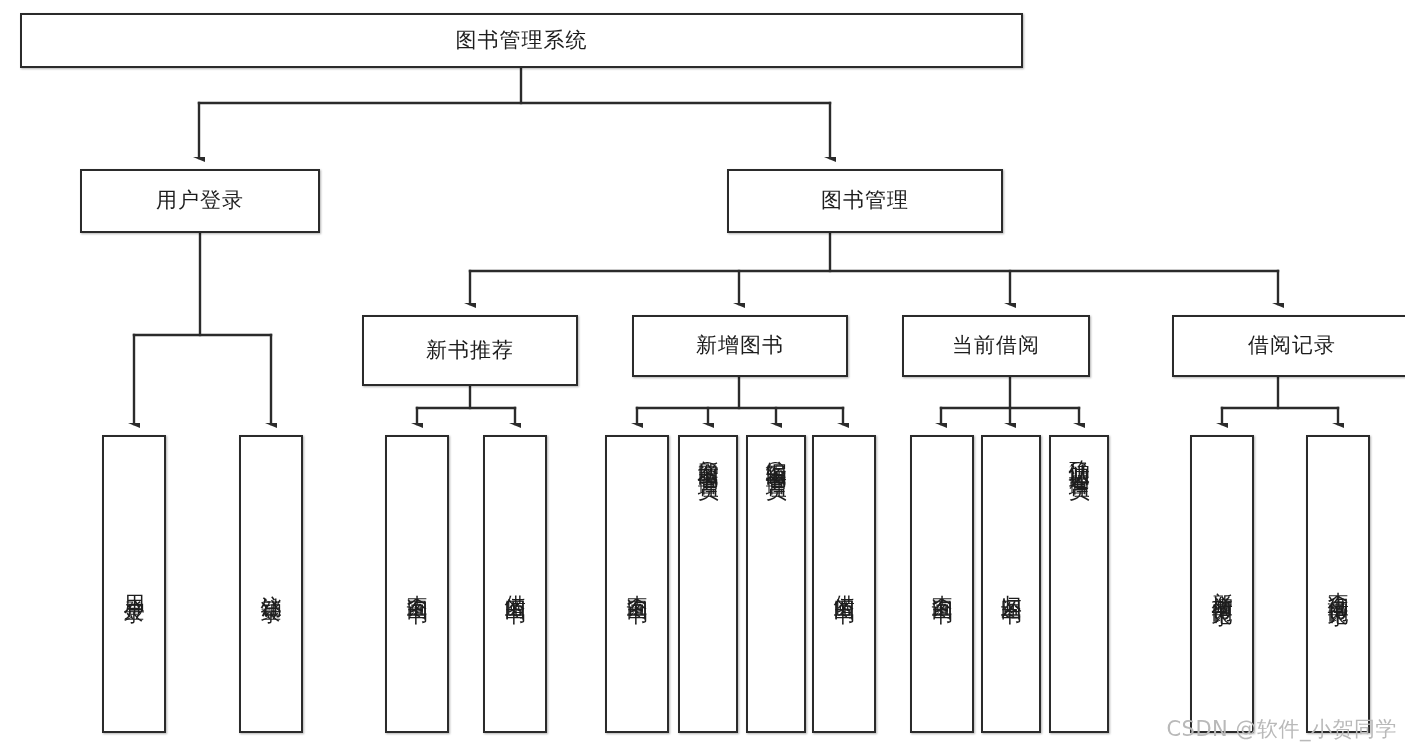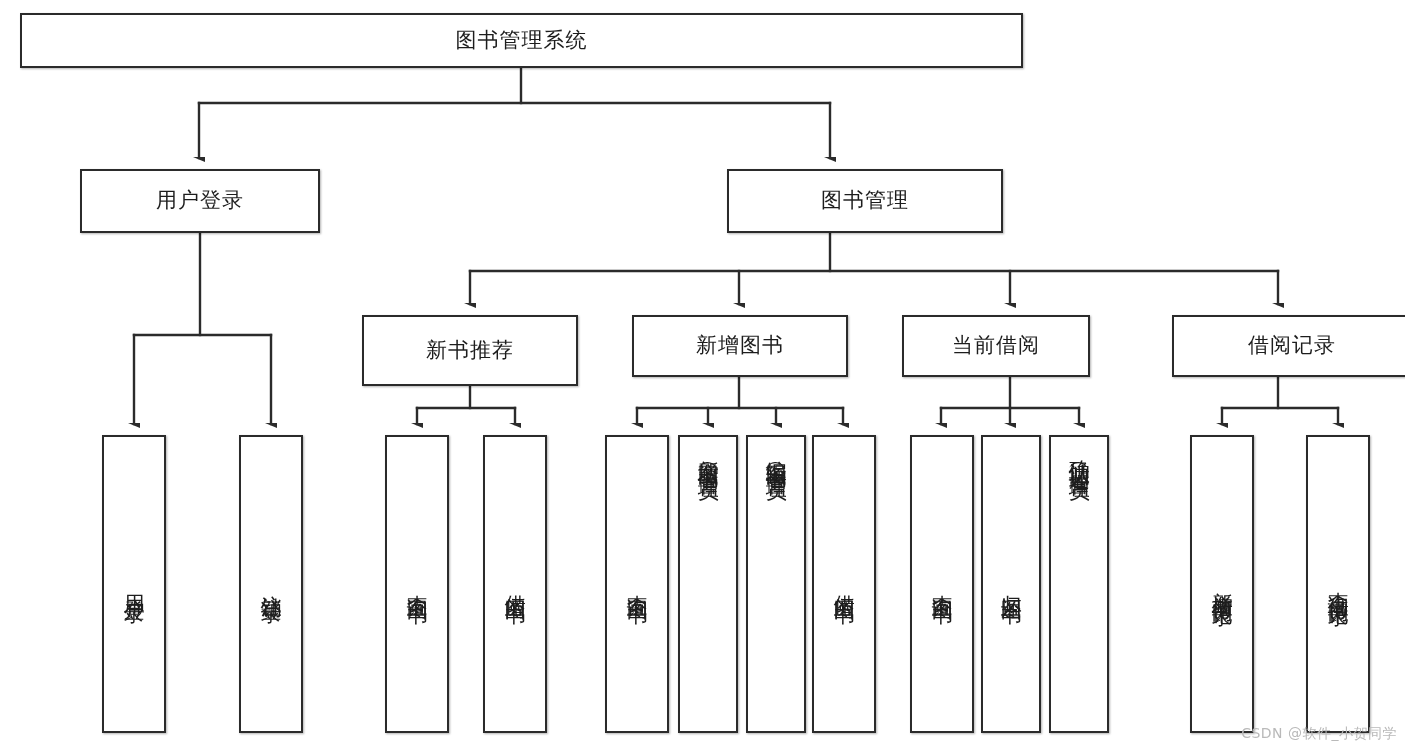--- a/index.html
+++ b/index.html
@@ -52,21 +52,21 @@
   .node.vert.centered {
     justify-content: center;
   }
   .node .lbl {
     display: block;
   }
   .watermark {
     position: absolute;
     right: 8px;
     bottom: 4px;
-    font-size: 14px;
+    font-size: 21px;
     color: #b9b9b9;
     letter-spacing: 0.5px;
     font-family: "DejaVu Sans", "Liberation Sans", sans-serif;
     white-space: nowrap;
   }
 </style>
 </head>
 <body>
 
 <div id="canvas">

